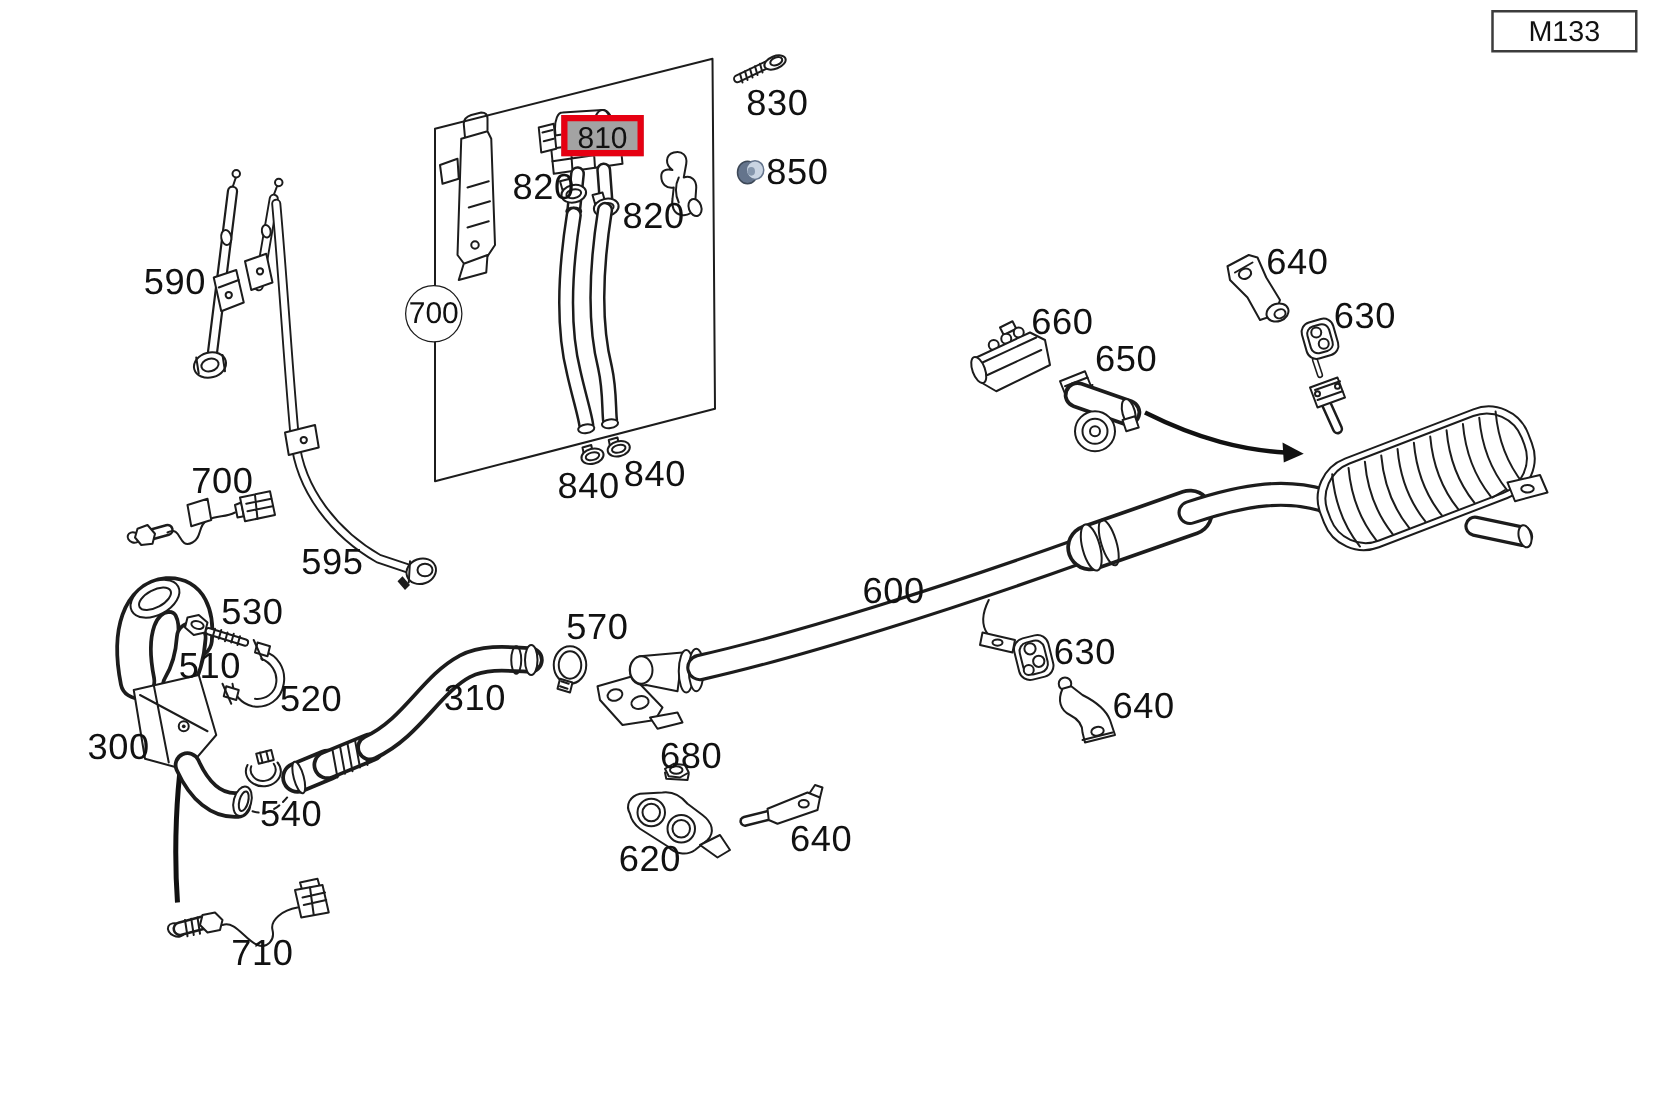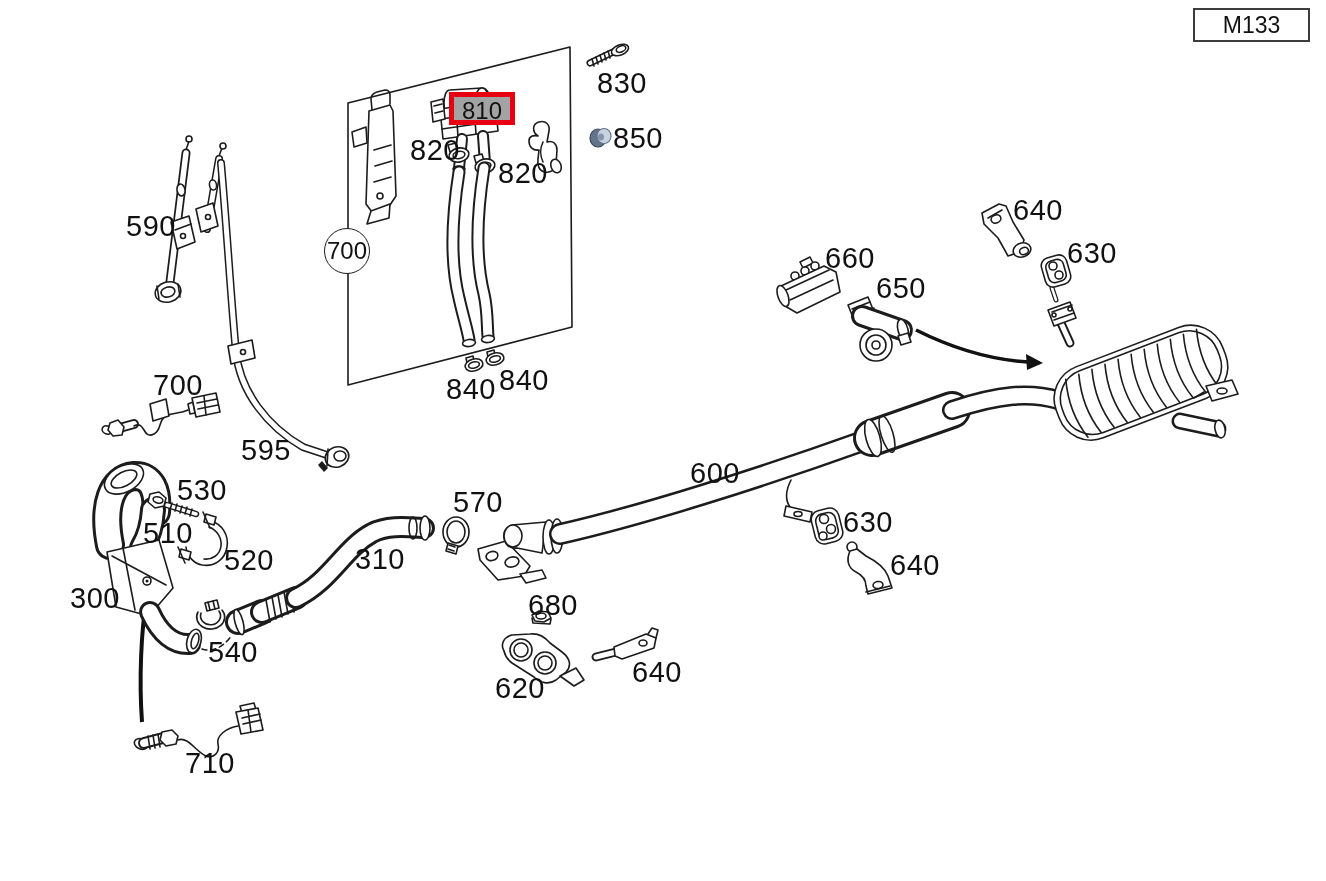--- a/index.html
+++ b/index.html
@@ -359,21 +359,21 @@
 <div class="part-label" style="left:597px;top:69px">830</div>
 <div class="selected-box">
   <span>810</span>
 </div>
 <div class="part-label" style="left:613px;top:124px">850</div>
 <div class="part-label" style="left:410px;top:136px">820</div>
 <div class="part-label" style="left:498px;top:159px">820</div>
 <div class="callout-circle" style="left:324px;top:228px">700</div>
 <div class="part-label" style="left:446px;top:375px">840</div>
 <div class="part-label" style="left:499px;top:366px">840</div>
-<div class="part-label" style="left:126px;top:212px">590</div>
+<div class="part-label" style="left:115px;top:212px">590</div>
 <div class="part-label" style="left:153px;top:371px">700</div>
 <div class="part-label" style="left:241px;top:436px">595</div>
 <div class="part-label" style="left:177px;top:476px">530</div>
 <div class="part-label" style="left:143px;top:519px">510</div>
 <div class="part-label" style="left:224px;top:546px">520</div>
 <div class="part-label" style="left:70px;top:584px">300</div>
 <div class="part-label" style="left:208px;top:638px">540</div>
 <div class="part-label" style="left:185px;top:749px">710</div>
 <div class="part-label" style="left:355px;top:545px">310</div>
 <div class="part-label" style="left:453px;top:488px">570</div>

